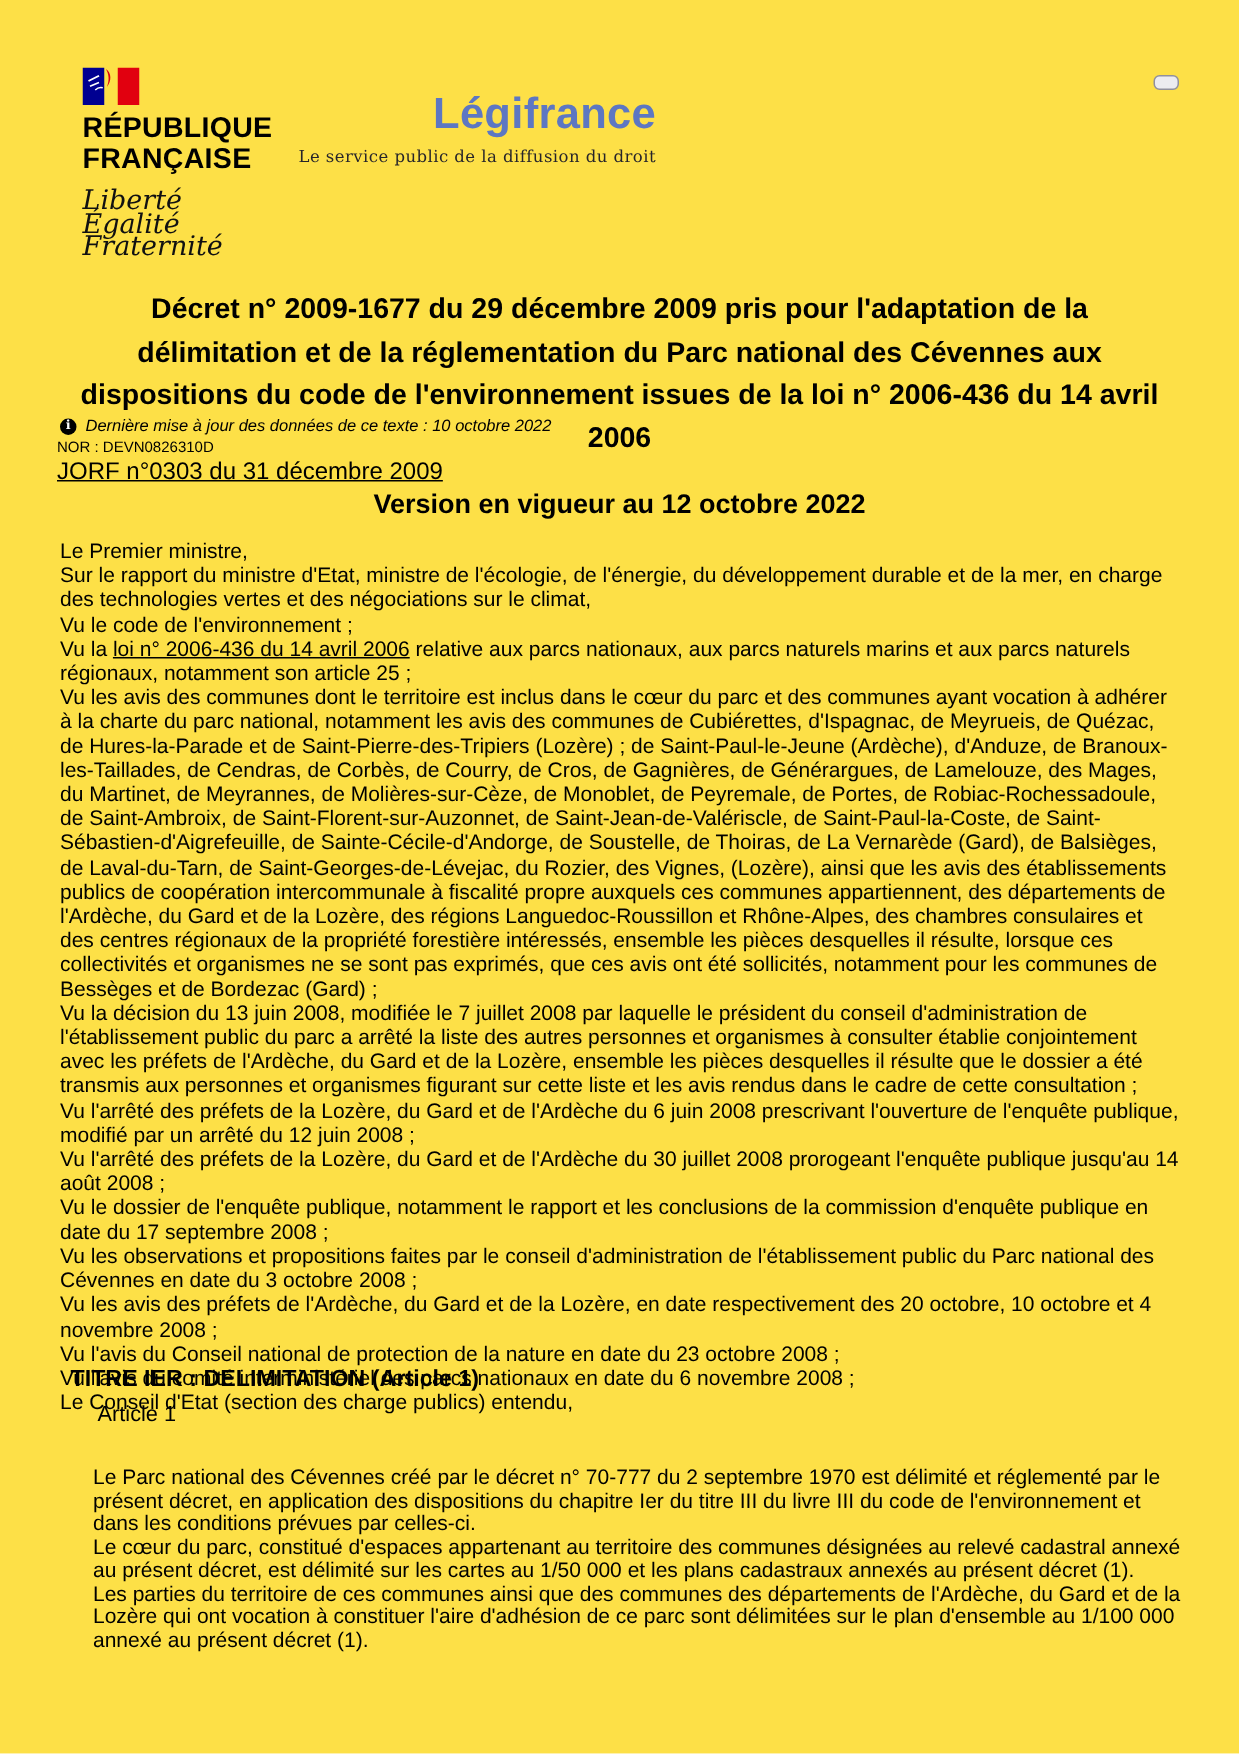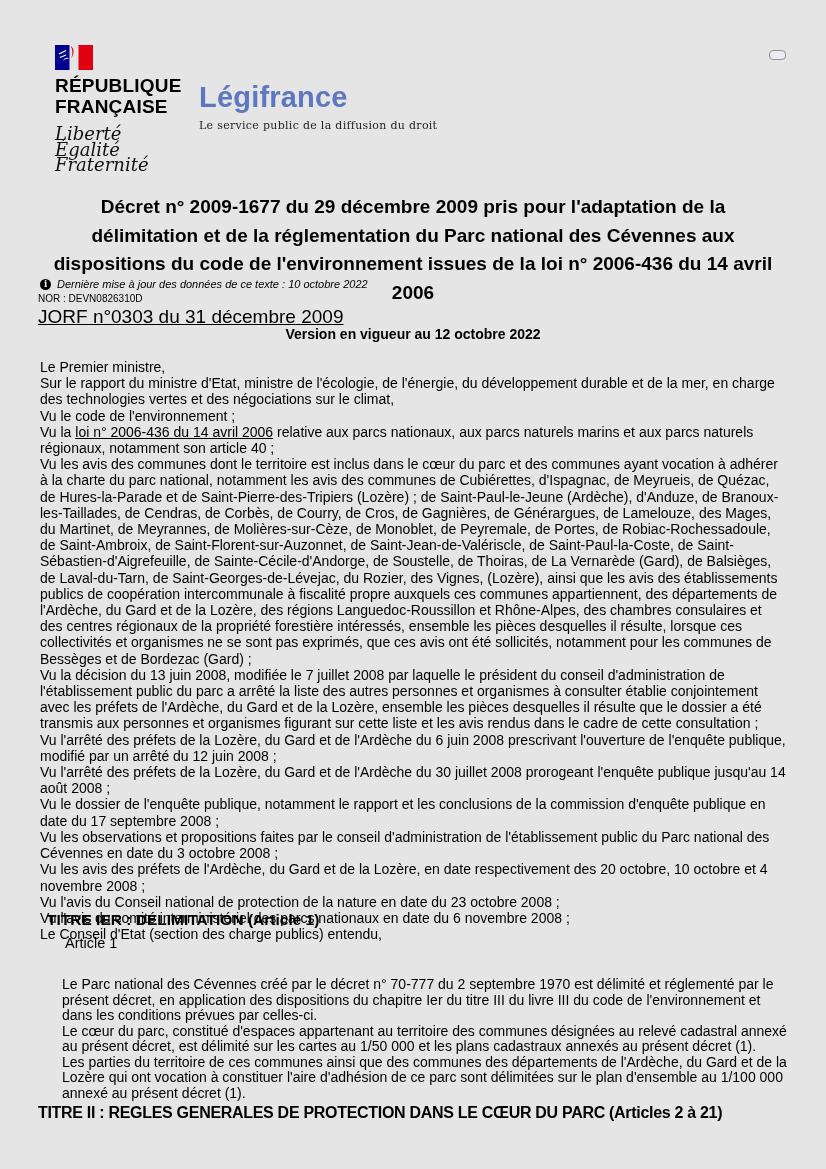--- a/index.html
+++ b/index.html
@@ -2,35 +2,35 @@
 <html lang="fr"><head>
 <meta charset="utf-8">
 <style>
   html, body { margin: 0; padding: 0; background: #ffffff; }
   body {
     width: 826px; height: 1169px;
     font-family: "Liberation Sans", sans-serif;
     color: #000000;
     -webkit-font-smoothing: antialiased;
   }
-  .page { position: relative; width: 826px; height: 1169px; overflow: hidden; background: #e5e5e5; }
+  .page { position: relative; width: 826px; height: 1169px; overflow: hidden; background: #fde047; }
 
   
   .header { position: absolute; top: 45px; left: 55px; display: flex; align-items: flex-start; }
   .rf-block { width: 143px; }
   .rf-flag { display: block; }
   .rf-name {
     font-weight: bold; font-size: 19px; line-height: 21px;
     letter-spacing: 0.2px; margin-top: 5px; color: #000;
   }
   .rf-motto {
     font-family: "DejaVu Serif", serif; font-style: italic;
     font-size: 18px; line-height: 15.5px; margin-top: 9px; color: #111;
   }
-  .lf-block { margin-left: 1px; margin-top: 36px; }
+  .lf-block { margin-left: 1px; margin-top: 15px; text-align: right; }
   .lf-name { font-size: 29px; font-weight: 600; color: #5d77c2; letter-spacing: 0.2px; }
   .lf-tagline {
     font-family: "DejaVu Serif", serif; font-size: 11px; color: #26242a;
     margin-top: 5px; letter-spacing: 0.3px;
   }
   .top-pill {
     position: absolute; top: 50px; right: 40px; width: 15px; height: 8px;
     border: 1px solid #90909e; border-radius: 4px; background: #ececf0;
   }
 
@@ -45,25 +45,25 @@
     font-style: italic; font-size: 11px; color: #000;
     display: flex; align-items: center; gap: 6px; margin-left: 2px;
   }
   .info-icon {
     display: inline-flex; align-items: center; justify-content: center;
     width: 11px; height: 11px; border-radius: 50%; background: #000; color: #fff;
     font-size: 8.5px; font-weight: bold; font-style: normal; flex: 0 0 auto;
     font-family: "DejaVu Serif", serif;
   }
   .nor-line { font-size: 10px; margin-top: 3px; }
-  .jorf-line { display: inline-block; font-size: 19px; margin-top: 2px; color: #000; text-decoration: underline; cursor: pointer; }
+  .jorf-line { display: inline-block; font-size: 16px; margin-top: 2px; color: #000; text-decoration: underline; cursor: pointer; }
 
   .version-line {
     position: absolute; top: 326px; left: 0; width: 826px;
-    text-align: center; font-weight: bold; font-size: 14px;
+    text-align: center; font-weight: bold; font-size: 18px;
   }
 
   
   .preamble {
     position: absolute; top: 359px; left: 40px; width: 748px;
     font-size: 14px; line-height: 16.2px;
   }
   .preamble p { margin: 0; }
   .inline-link { color: #000; text-decoration: underline; cursor: pointer; }
 
@@ -126,36 +126,35 @@
     <div class="nor-line">NOR : DEVN0826310D</div>
     <a class="jorf-line">JORF n°0303 du 31 décembre 2009</a>
   </div>
 
   <div class="version-line">Version en vigueur au 12 octobre 2022</div>
 
   <div class="preamble">
     <p>Le Premier ministre,</p>
     <p>Sur le rapport du ministre d'Etat, ministre de l'écologie, de l'énergie, du développement durable et de la mer, en charge des technologies vertes et des négociations sur le climat,</p>
     <p>Vu le code de l'environnement ;</p>
-    <p><span>Vu la </span><a class="inline-link">loi n° 2006-436 du 14 avril 2006</a><span> relative aux parcs nationaux, aux parcs naturels marins et aux parcs naturels régionaux, notamment son article 40 ;</span></p>
+    <p><span>Vu la </span><a class="inline-link">loi n° 2006-436 du 14 avril 2006</a><span> relative aux parcs nationaux, aux parcs naturels marins et aux parcs naturels régionaux, notamment son article 25 ;</span></p>
     <p>Vu les avis des communes dont le territoire est inclus dans le cœur du parc et des communes ayant vocation à adhérer à la charte du parc national, notamment les avis des communes de Cubiérettes, d'Ispagnac, de Meyrueis, de Quézac, de Hures-la-Parade et de Saint-Pierre-des-Tripiers (Lozère) ; de Saint-Paul-le-Jeune (Ardèche), d'Anduze, de Branoux-les-Taillades, de Cendras, de Corbès, de Courry, de Cros, de Gagnières, de Générargues, de Lamelouze, des Mages, du Martinet, de Meyrannes, de Molières-sur-Cèze, de Monoblet, de Peyremale, de Portes, de Robiac-Rochessadoule, de Saint-Ambroix, de Saint-Florent-sur-Auzonnet, de Saint-Jean-de-Valériscle, de Saint-Paul-la-Coste, de Saint-Sébastien-d'Aigrefeuille, de Sainte-Cécile-d'Andorge, de Soustelle, de Thoiras, de La Vernarède (Gard), de Balsièges, de Laval-du-Tarn, de Saint-Georges-de-Lévejac, du Rozier, des Vignes, (Lozère), ainsi que les avis des établissements publics de coopération intercommunale à fiscalité propre auxquels ces communes appartiennent, des départements de l'Ardèche, du Gard et de la Lozère, des régions Languedoc-Roussillon et Rhône-Alpes, des chambres consulaires et des centres régionaux de la propriété forestière intéressés, ensemble les pièces desquelles il résulte, lorsque ces collectivités et organismes ne se sont pas exprimés, que ces avis ont été sollicités, notamment pour les communes de Bessèges et de Bordezac (Gard) ;</p>
     <p>Vu la décision du 13 juin 2008, modifiée le 7 juillet 2008 par laquelle le président du conseil d'administration de l'établissement public du parc a arrêté la liste des autres personnes et organismes à consulter établie conjointement avec les préfets de l'Ardèche, du Gard et de la Lozère, ensemble les pièces desquelles il résulte que le dossier a été transmis aux personnes et organismes figurant sur cette liste et les avis rendus dans le cadre de cette consultation ;</p>
     <p>Vu l'arrêté des préfets de la Lozère, du Gard et de l'Ardèche du 6 juin 2008 prescrivant l'ouverture de l'enquête publique, modifié par un arrêté du 12 juin 2008 ;</p>
     <p>Vu l'arrêté des préfets de la Lozère, du Gard et de l'Ardèche du 30 juillet 2008 prorogeant l'enquête publique jusqu'au 14 août 2008 ;</p>
     <p>Vu le dossier de l'enquête publique, notamment le rapport et les conclusions de la commission d'enquête publique en date du 17 septembre 2008 ;</p>
     <p>Vu les observations et propositions faites par le conseil d'administration de l'établissement public du Parc national des Cévennes en date du 3 octobre 2008 ;</p>
     <p>Vu les avis des préfets de l'Ardèche, du Gard et de la Lozère, en date respectivement des 20 octobre, 10 octobre et 4 novembre 2008 ;</p>
     <p>Vu l'avis du Conseil national de protection de la nature en date du 23 octobre 2008 ;</p>
     <p>Vu l'avis du comité interministériel des parcs nationaux en date du 6 novembre 2008 ;</p>
     <p>Le Conseil d'Etat (section des charge publics) entendu,</p>
   </div>
 
   <h2 class="titre-1">TITRE IER : DELIMITATION (Article 1)</h2>
   <div class="article-label">Article 1</div>
   <div class="article-body">
     <p>Le Parc national des Cévennes créé par le décret n° 70-777 du 2 septembre 1970 est délimité et réglementé par le présent décret, en application des dispositions du chapitre Ier du titre III du livre III du code de l'environnement et dans les conditions prévues par celles-ci.</p>
     <p>Le cœur du parc, constitué d'espaces appartenant au territoire des communes désignées au relevé cadastral annexé au présent décret, est délimité sur les cartes au 1/50 000 et les plans cadastraux annexés au présent décret (1).</p>
     <p>Les parties du territoire de ces communes ainsi que des communes des départements de l'Ardèche, du Gard et de la Lozère qui ont vocation à constituer l'aire d'adhésion de ce parc sont délimitées sur le plan d'ensemble au 1/100 000 annexé au présent décret (1).</p>
   </div>
 
-  <h2 class="titre-2">TITRE II : REGLES GENERALES DE PROTECTION DANS LE CŒUR DU PARC (Articles 2 à 21)</h2>
 
 </div>
 
 </body></html>

